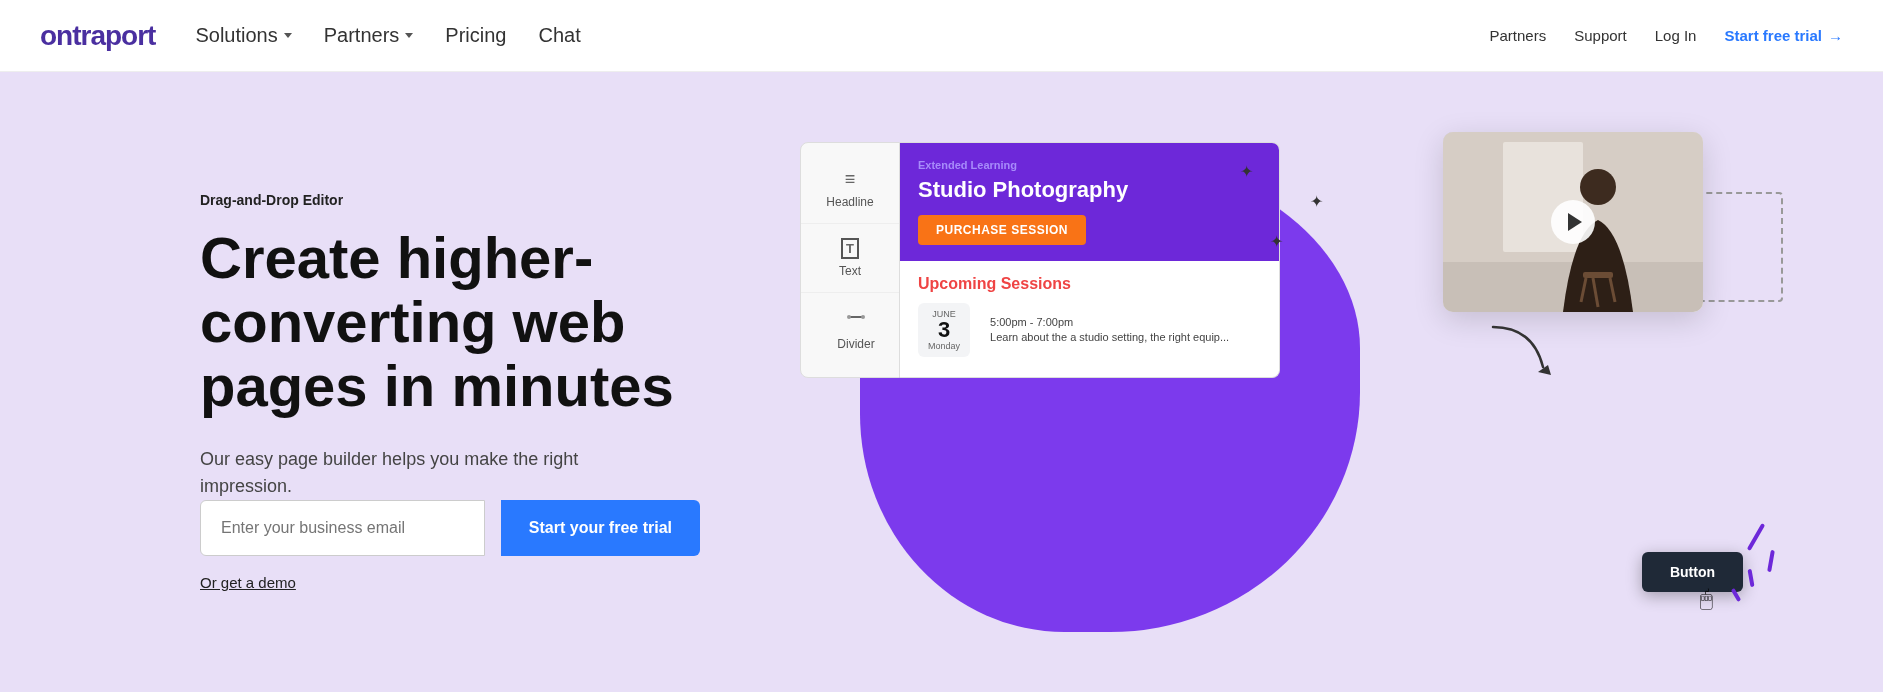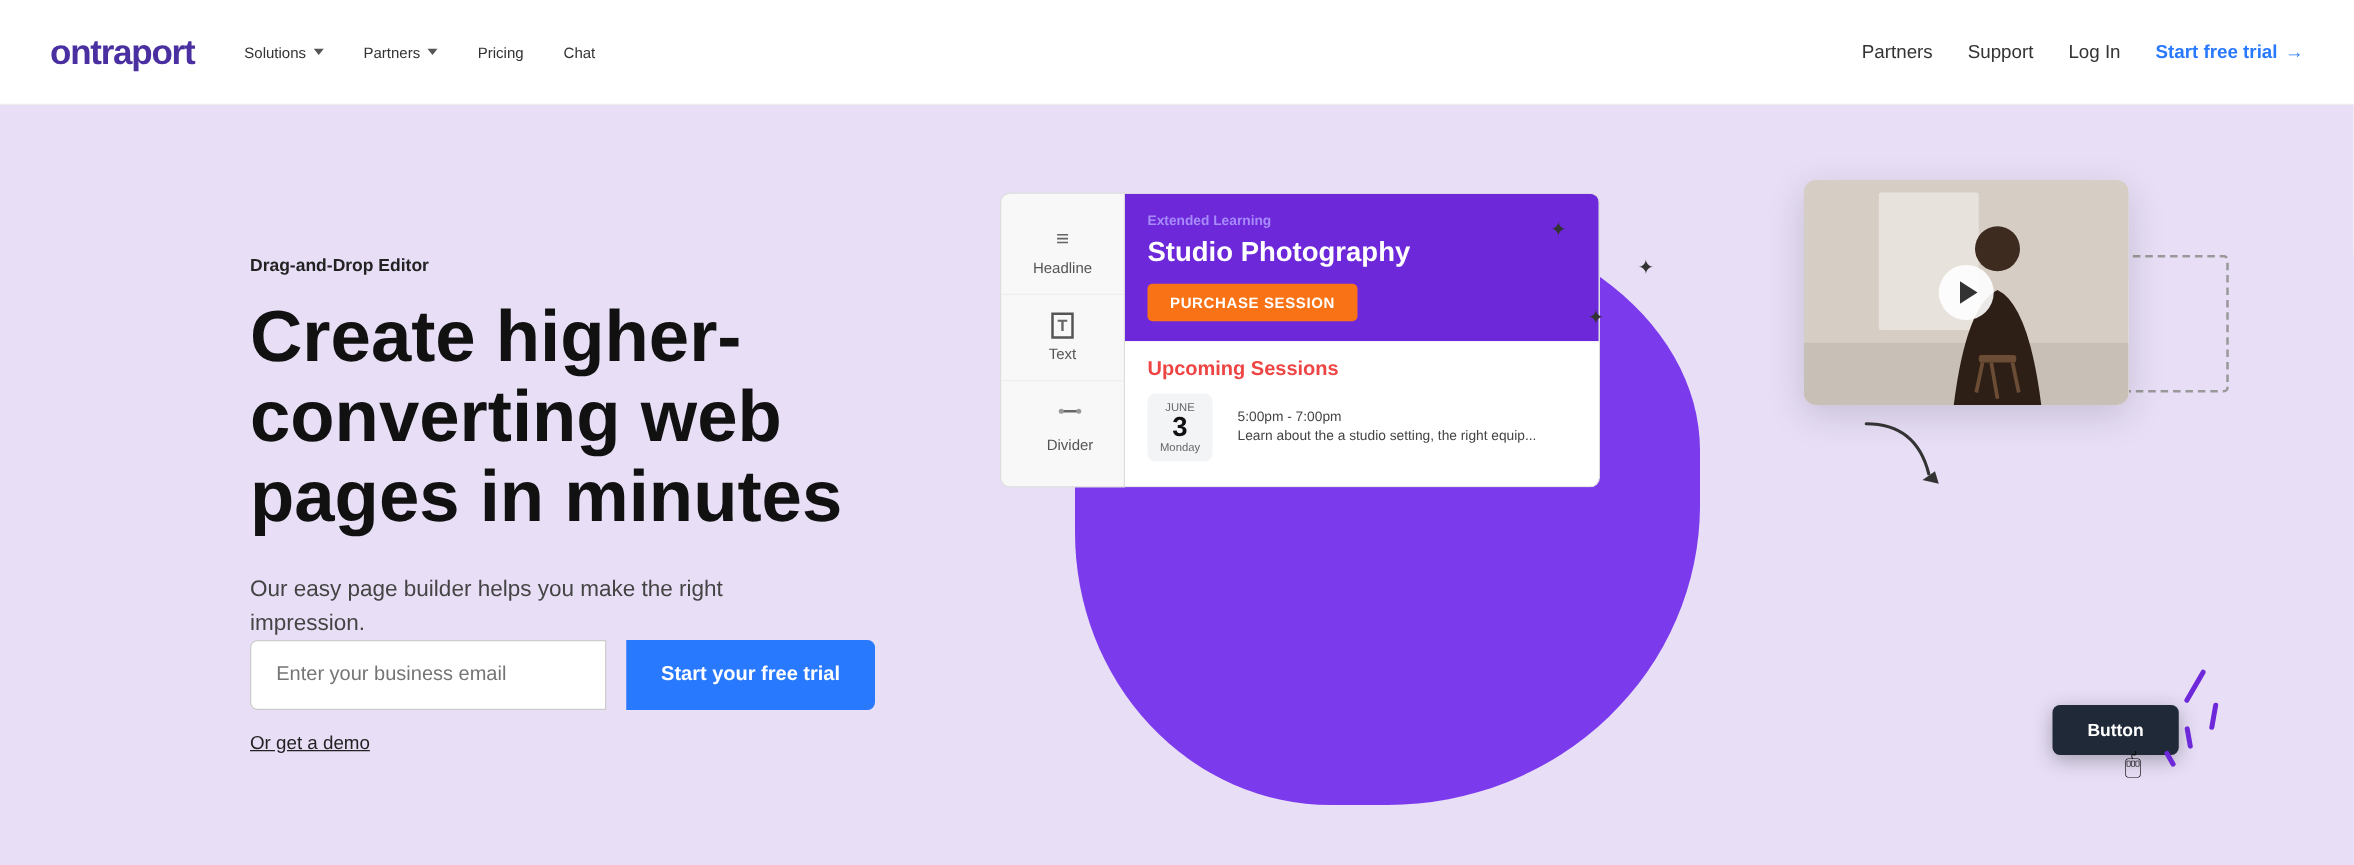--- a/index.html
+++ b/index.html
@@ -3,41 +3,41 @@
   <meta charset="utf-8">
   <style>
     * { margin: 0; padding: 0; box-sizing: border-box; }
     body { font-family: -apple-system, BlinkMacSystemFont, 'Segoe UI', sans-serif; background: #fff; width: 1883px; min-height: 692px; overflow-x: hidden; }
 
     
     .navbar {
       display: flex;
       align-items: center;
       padding: 0 40px;
-      height: 84px;
+      height: 72px;
       background: #fff;
       border-bottom: 1px solid #eee;
       position: relative;
       z-index: 10;
     }
     .navbar-logo {
       font-size: 28px;
       font-weight: 700;
       color: #4a2fa0;
       letter-spacing: -1px;
       margin-right: 40px;
     }
     .nav-links {
       display: flex;
       align-items: center;
       gap: 32px;
       flex: 1;
     }
     .nav-link {
-      font-size: 12px;
+      font-size: 20px;
       color: #333;
       text-decoration: none;
       cursor: pointer;
       display: flex;
       align-items: center;
       gap: 4px;
     }
     .nav-right {
       display: flex;
       align-items: center;

